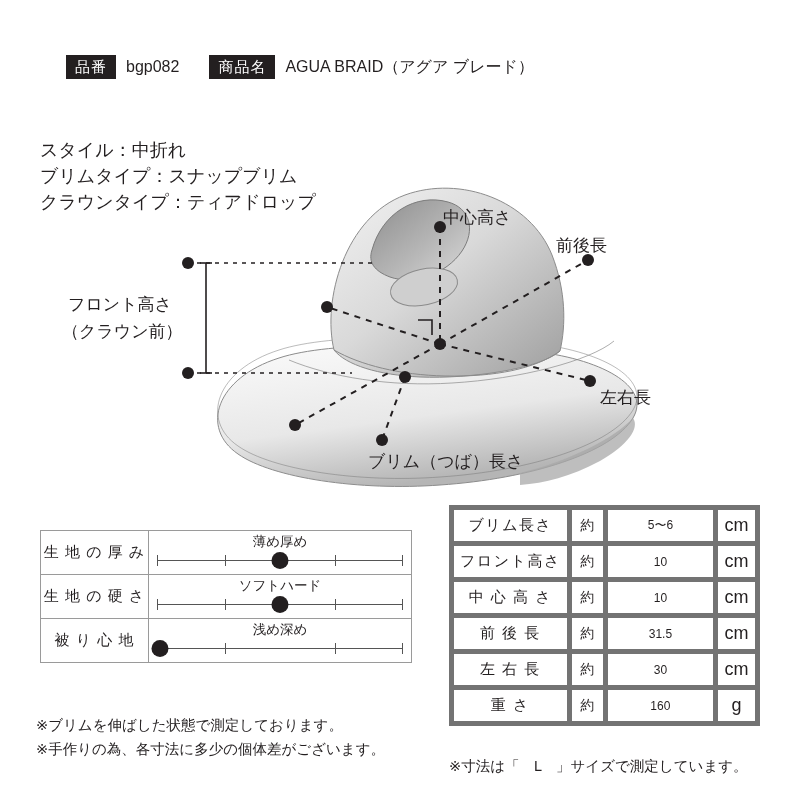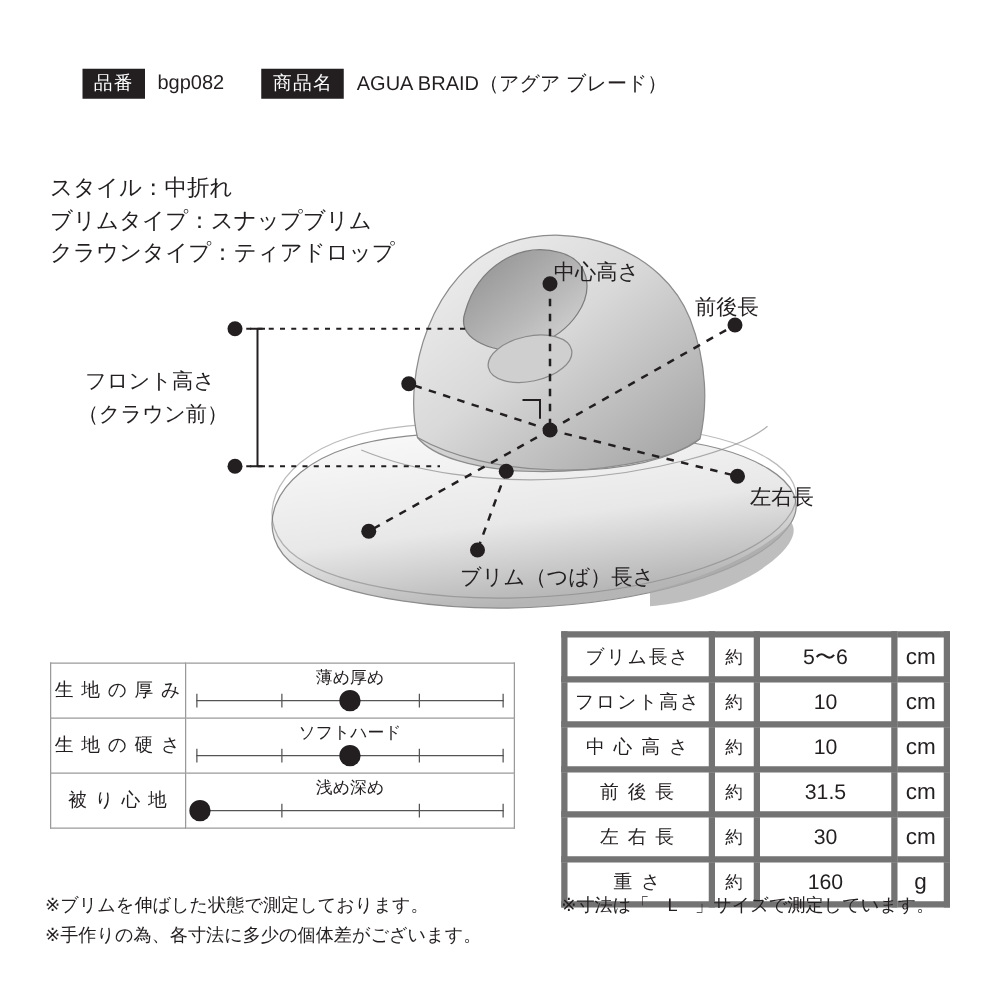--- a/index.html
+++ b/index.html
@@ -134,36 +134,36 @@
     padding: 0 6px;
     vertical-align: middle;
     white-space: nowrap;
   }
   .rt-label {
     width: 112px;
     text-align: center;
     letter-spacing: 1.5px;
   }
   .rt-approx { width: 36px; text-align: center; font-size: 14px; }
-  .rt-value { text-align: center; font-size: 17px; }
+  .rt-value { text-align: center; font-size: 12px; }
   .rt-unit { width: 42px; text-align: center; font-size: 18px; }
 
   
   .note-left {
     position: absolute;
     left: 36px;
     top: 713px;
     font-size: 14.5px;
     line-height: 24px;
     color: #231f20;
   }
   .note-right {
     position: absolute;
     left: 449px;
-    top: 713px;
+    top: 754px;
     font-size: 14.5px;
     line-height: 24px;
     color: #231f20;
   }
 
   .fig-label {
     font-size: 17px;
     fill: #231f20;
     font-family: "Liberation Sans", "DejaVu Sans", sans-serif;
   }

